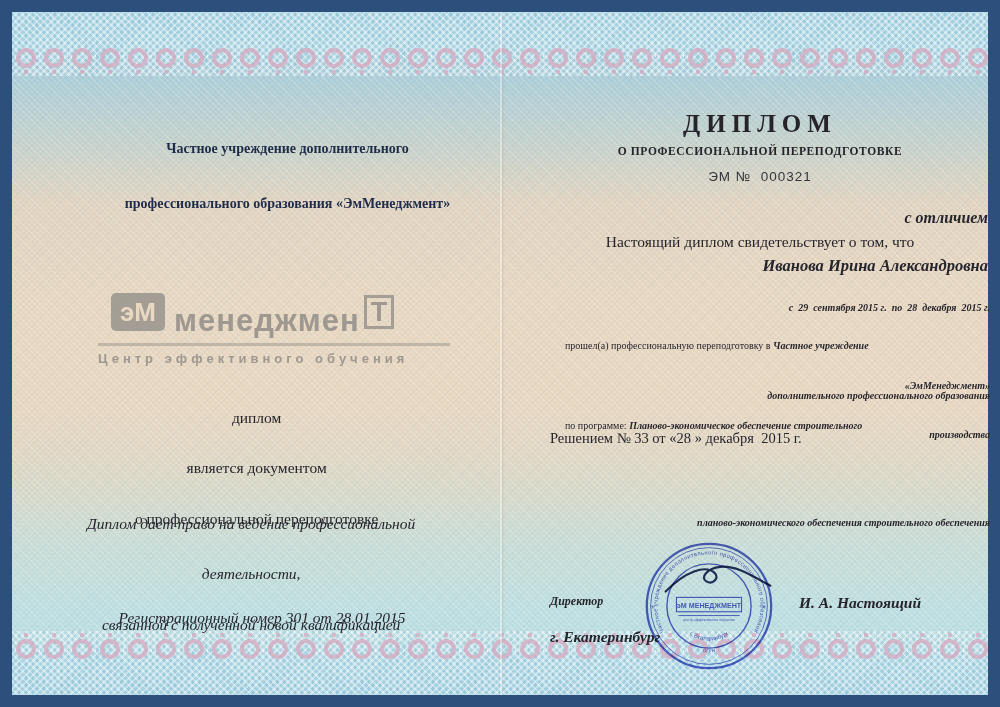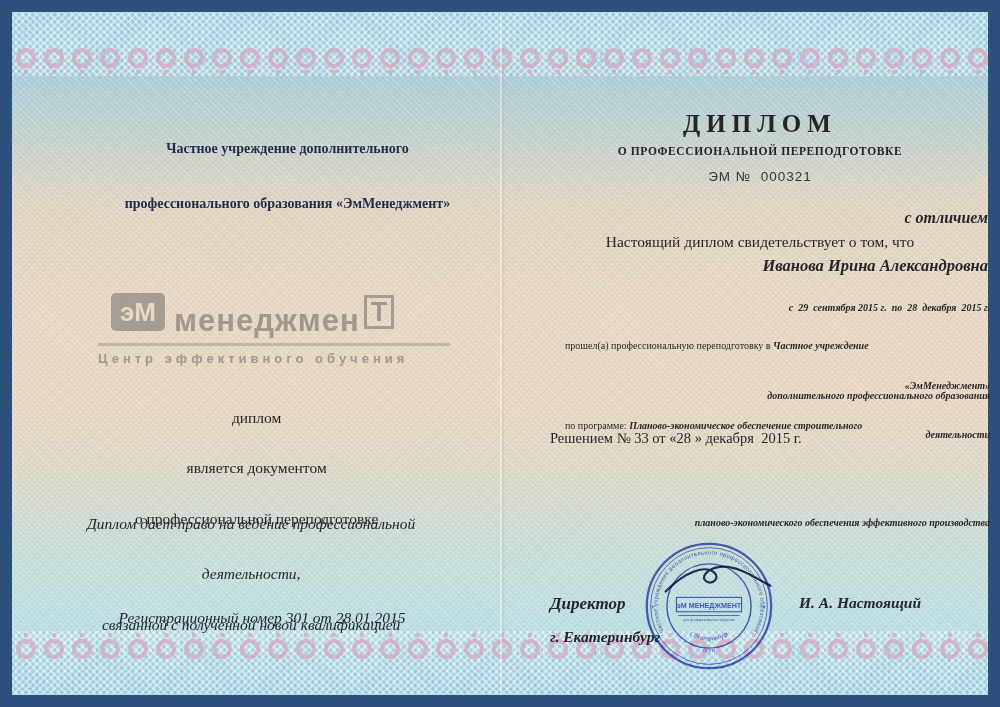--- a/index.html
+++ b/index.html
@@ -49,21 +49,21 @@
   .logo-rule{width:352px;border-top:3px solid rgba(152,147,140,.5);margin-top:5px;}
   .logo-tagline{font:bold 13px "Liberation Sans",sans-serif;letter-spacing:4px;margin-top:5px;}
   
   .rtitle{left:520px;top:97px;width:456px;font-size:25px;letter-spacing:6px;color:#26232b;}
   .rsub{left:520px;top:133px;width:456px;font-size:11.5px;letter-spacing:.6px;color:#26232b;}
   .rnum{left:520px;top:157px;width:456px;font-size:13.5px;letter-spacing:1px;color:#35353d;}
   .honors{left:520px;top:196px;width:456px;font-size:16px;}
   .statement{left:520px;top:221px;width:456px;font-size:15.5px;}
   .pname{left:520px;top:244px;width:456px;font-size:16.5px;}
   .ln{left:538px;width:440px;font-size:10px;}
-  .director{left:538px;top:582px;font-size:17px;}
+  .director{left:538px;top:582px;font-size:12px;}
   .dname{left:787px;top:582px;font-size:15.5px;}
   .city{left:538px;top:616px;font-size:15.5px;}
   
   .stamp{position:absolute;left:630px;top:527px;width:134px;height:134px;z-index:4;
     opacity:.88;mix-blend-mode:multiply;}
   .signature{position:absolute;left:650px;top:549px;width:112px;height:40px;z-index:5;
     mix-blend-mode:multiply;}
 </style>
 </head>
 <body>
@@ -115,25 +115,25 @@
 
     <div class="t ln" style="top:316px;">
       <span>прошел(а) профессиональную переподготовку в </span><span class="bi">Частное учреждение</span>
     </div>
     <div class="t bi ln" style="top:338px;margin-top:40px;">дополнительного профессионального образования</div>
     <div class="t bi ln" style="top:368px;">«ЭмМенеджмент»</div>
 
     <div class="t ln" style="top:396px;">
       <span>по программе: </span><span class="bi">Планово-экономическое обеспечение строительного</span>
     </div>
-    <div class="t bi ln" style="top:417px;">деятельности</div>
+    <div class="t bi ln" style="top:417px;">производства</div>
 
     <div class="t ln" style="top:418px;font-size:14.5px;">Решением № 33 от «28 » декабря  2015 г.</div>
 
-    <div class="t bi ln" style="top:505px;">планово-экономического обеспечения эффективного производства</div>
+    <div class="t bi ln" style="top:505px;">планово-экономического обеспечения строительного обеспечения</div>
 
     <div class="t bi director">Директор</div>
     <div class="t bi dname">И. А. Настоящий</div>
     <div class="t bi city">г. Екатеринбург</div>
 
     <svg class="stamp" viewBox="0 0 140 140">
       <defs>
         <path id="arcTop" d="M 23.2,97 A 54,54 0 1 1 116.8,97"></path>
         <path id="arcCity" d="M 44.5,95.5 A 36,36 0 0 0 95.5,95.5"></path>
         <path id="arcOgrn" d="M 47,113 A 50,50 0 0 0 93,113"></path>

